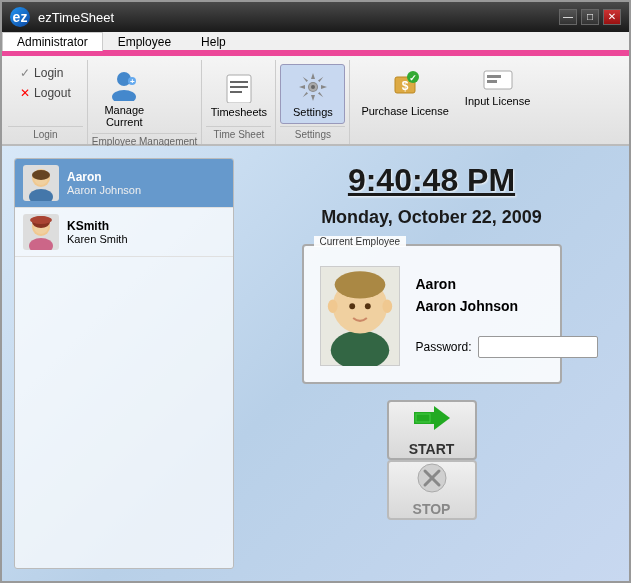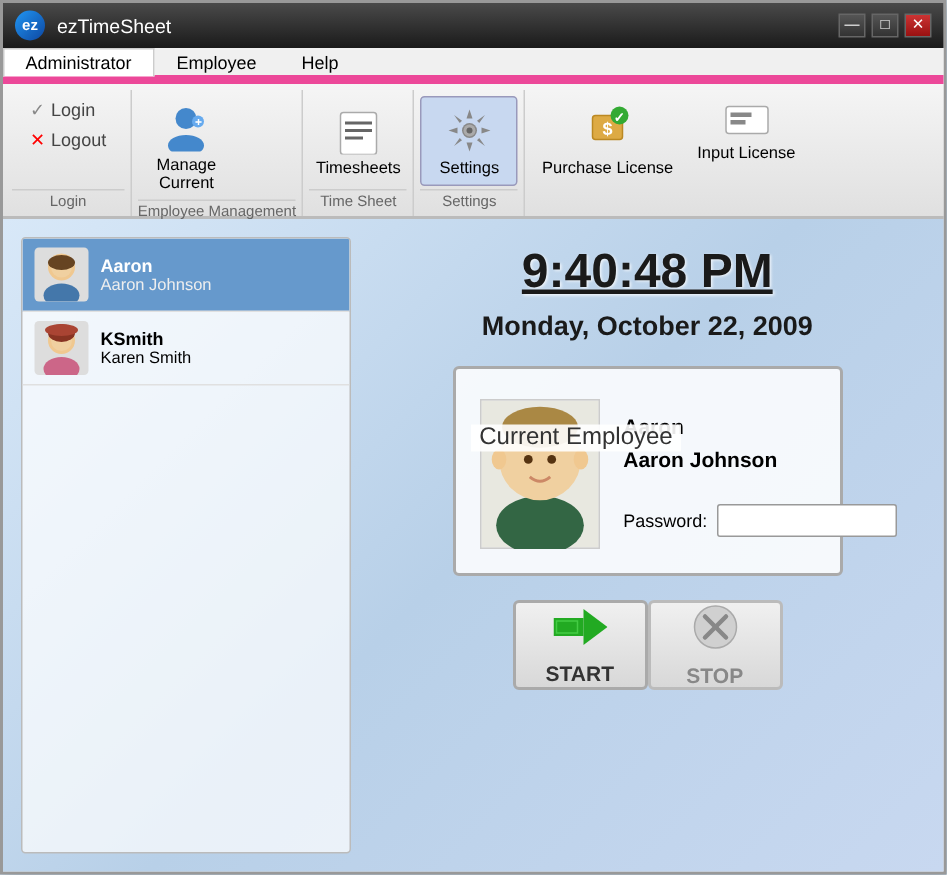--- a/index.html
+++ b/index.html
@@ -44,21 +44,21 @@
     }
 
     .app-icon {
       width: 20px;
       height: 20px;
       background: linear-gradient(135deg, #2196F3, #0d47a1);
       border-radius: 50%;
       display: flex;
       align-items: center;
       justify-content: center;
-      font-size: 10px;
+      font-size: 14px;
       color: white;
       font-weight: bold;
     }
 
     .title-bar-controls {
       display: flex;
       gap: 4px;
     }
 
     .title-btn {
@@ -287,23 +287,22 @@
       padding: 0;
       position: relative;
     }
 
     .current-employee-legend {
       position: absolute;
       top: -10px;
       left: 10px;
       background: rgba(255,255,255,0.9);
       padding: 0 6px;
-      font-size: 16px;
+      font-size: 10px;
       color: #333;
-      margin-top: 47px;
     }
 
     .current-employee-content {
       display: flex;
       align-items: flex-start;
       padding: 20px 16px 16px 16px;
       gap: 16px;
     }
 
     .emp-avatar-large {
@@ -350,20 +349,21 @@
       border-radius: 2px;
       padding: 2px 4px;
       font-size: 12px;
       background: white;
     }
 
     
     .action-buttons {
       display: flex;
       margin-top: 8px;
+      flex-direction: column;
     }
 
     .action-btn {
       width: 90px;
       height: 60px;
       display: flex;
       flex-direction: column;
       align-items: center;
       justify-content: center;
       border: 2px solid #bbb;

